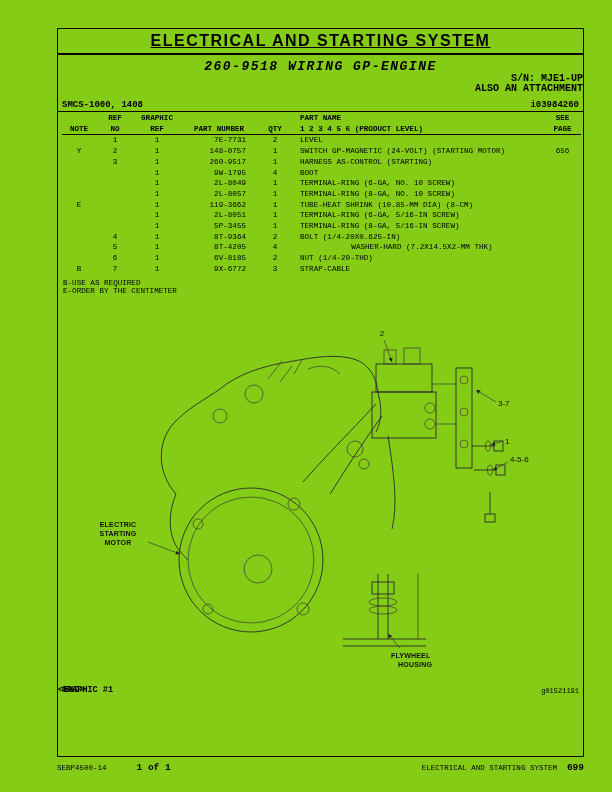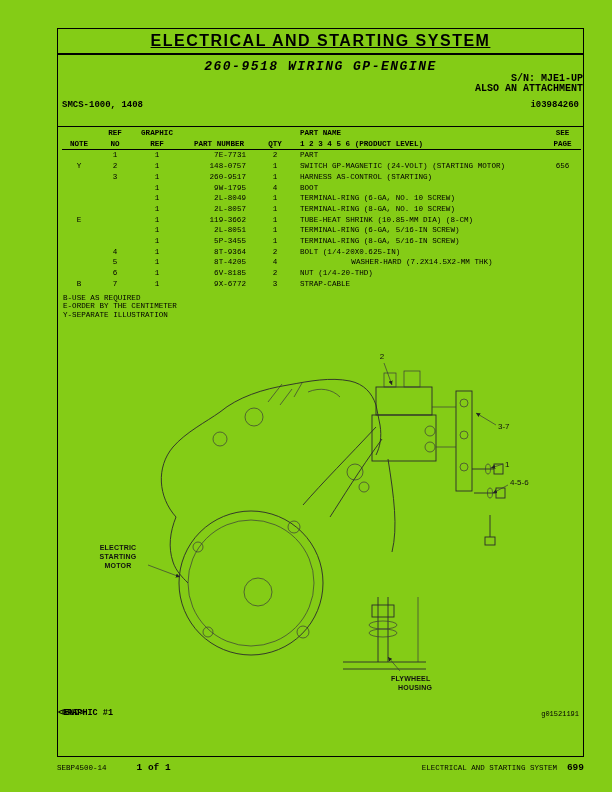--- a/index.html
+++ b/index.html
@@ -19,21 +19,21 @@
     font-family:"Liberation Sans",sans-serif; font-weight:bold;
     font-size:16px; letter-spacing:1.5px; text-decoration:underline;
   }
   .doc-title {
     text-align:center; margin-top:4px;
     font-weight:bold; font-style:italic; font-size:13px; letter-spacing:1.5px;
   }
   .doc-sub { text-align:right; font-weight:bold; font-size:10px; line-height:10px; }
   .smcs-row {
     display:flex; justify-content:space-between; align-items:flex-end;
-    font-weight:bold; font-size:9px; padding:6px 4px 16px;
+    font-weight:bold; font-size:9px; padding:6px 4px 1px;
     border-bottom:1.2px solid #000;
   }
   table.parts { width:519px; margin:1px 4px 0; border-collapse:collapse; table-layout:fixed; }
   table.parts th, table.parts td {
     font-size:7.6px; line-height:10.7px; font-weight:normal;
     white-space:nowrap; overflow:hidden; padding:0; vertical-align:bottom;
   }
   table.parts thead th { font-weight:bold; }
   table.parts thead tr.h2 th { border-bottom:1px solid #000; }
   col.c-note{width:34px} col.c-ref{width:38px} col.c-graphic{width:46px}
@@ -112,21 +112,21 @@
           <th class="al-c">PAGE</th>
         </tr>
       </thead>
       <tbody>
           <tr>
         <td class="al-c"></td>
         <td class="al-c">1</td>
         <td class="al-c">1</td>
         <td class="al-r">7E-7731</td>
         <td class="al-c">2</td>
-        <td class="al-l" style="padding-left: 8px;">PART</td>
+        <td class="al-l" style="padding-left: 8px;">LEVEL</td>
         <td class="al-c"></td>
       </tr>
           <tr>
         <td class="al-c">Y</td>
         <td class="al-c">2</td>
         <td class="al-c">1</td>
         <td class="al-r">148-0757</td>
         <td class="al-c">1</td>
         <td class="al-l" style="padding-left: 8px;">SWITCH GP-MAGNETIC (24-VOLT) (STARTING MOTOR)</td>
         <td class="al-c">656</td>
@@ -229,21 +229,20 @@
         <td class="al-c">3</td>
         <td class="al-l" style="padding-left: 8px;">STRAP-CABLE</td>
         <td class="al-c"></td>
       </tr>
         </tbody>
     </table>
 
     <div class="notes">
         <div>B-USE AS REQUIRED</div>
         <div>E-ORDER BY THE CENTIMETER</div>
-        <div>Y-SEPARATE ILLUSTRATION</div>
       </div>
 
     <div class="diagram-wrap">
       <svg width="527" height="352" viewBox="0 0 527 352">
         <defs>
           <marker id="arw" markerWidth="7" markerHeight="6" refX="6" refY="3" orient="auto">
             <path d="M0,0 L6,3 L0,6 Z" fill="#222"></path>
           </marker>
         </defs>
 

